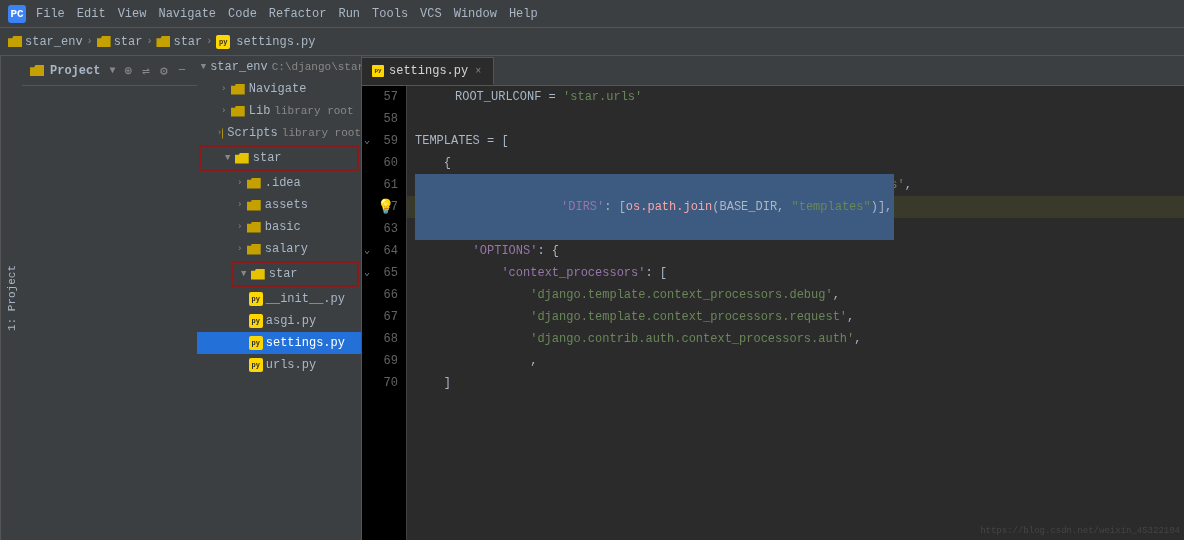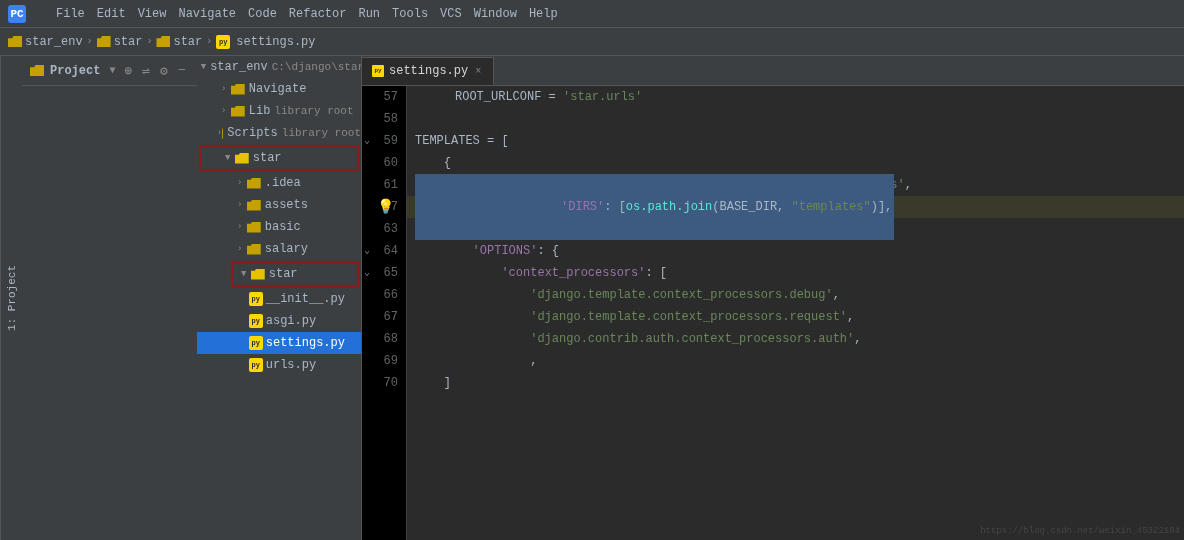--- a/index.html
+++ b/index.html
@@ -1,20 +1,20 @@
 <!DOCTYPE html>
 <html><head>
   <meta charset="utf-8">
   <style>
     * { margin: 0; padding: 0; box-sizing: border-box; }
     body { font-family: 'Consolas', 'Courier New', monospace; background: #2b2b2b; color: #a9b7c6; font-size: 12px; overflow: hidden; }
 
     
     .title-bar { background: #3c3f41; height: 28px; display: flex; align-items: center; padding: 0 8px; border-bottom: 1px solid #555; }
-    .title-bar-icon { width: 18px; height: 18px; background: #3b82f6; border-radius: 3px; margin-right: 24px; display: flex; align-items: center; justify-content: center; font-size: 11px; color: white; font-weight: bold; }
+    .title-bar-icon { width: 18px; height: 18px; background: #3b82f6; border-radius: 3px; margin-right: 4px; display: flex; align-items: center; justify-content: center; font-size: 11px; color: white; font-weight: bold; }
     .menu-bar { display: flex; gap: 0; }
     .menu-item { color: #a9b7c6; padding: 2px 6px; cursor: pointer; font-size: 12px; }
     .title-text { margin-left: 20px; color: #a9b7c6; font-size: 11px; }
 
     
     .breadcrumb-bar { background: #3c3f41; height: 28px; display: flex; align-items: center; padding: 0 8px; border-bottom: 1px solid #555; gap: 4px; }
     .breadcrumb-item { display: flex; align-items: center; gap: 3px; font-size: 12px; color: #a9b7c6; cursor: pointer; }
     .breadcrumb-sep { color: #888; font-size: 10px; }
 
     
@@ -52,21 +52,21 @@
     .code-editor { flex: 1; display: flex; overflow-y: auto; position: relative; }
     .line-numbers { background: #000000; width: 45px; min-width: 45px; padding: 0; text-align: right; color: #606366; font-size: 12px; line-height: 22px; user-select: none; border-right: 1px solid #404040; }
     .line-number { height: 22px; padding-right: 8px; display: flex; align-items: center; justify-content: flex-end; position: relative; }
     .line-number .gutter-icon { position: absolute; left: 2px; color: #6897bb; font-size: 10px; }
 
     .code-lines { flex: 1; padding: 0; }
     .code-line { height: 22px; line-height: 22px; padding: 0 8px; display: flex; align-items: center; white-space: pre; font-size: 12px; }
     .code-line.highlighted { background: #3a3a2a; } 
     .str { color: #6a8759; }
     .key { color: #9876aa; }
-    .func { color: #5eead4; }
+    .func { color: #fca5a5; }
     .plain { color: #a9b7c6; }
     .bool { color: #cc7832; }
 
     
     .watermark { position: absolute; bottom: 4px; right: 4px; color: #555; font-size: 9px; opacity: 0.6; }
 
     
     ::-webkit-scrollbar { width: 8px; height: 8px; }
     ::-webkit-scrollbar-track { background: #3c3f41; }
     ::-webkit-scrollbar-thumb { background: #5a5a5a; border-radius: 4px; }

